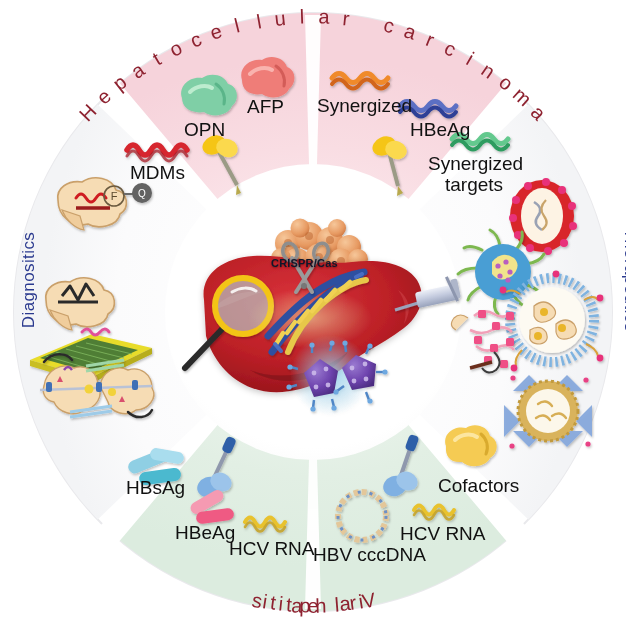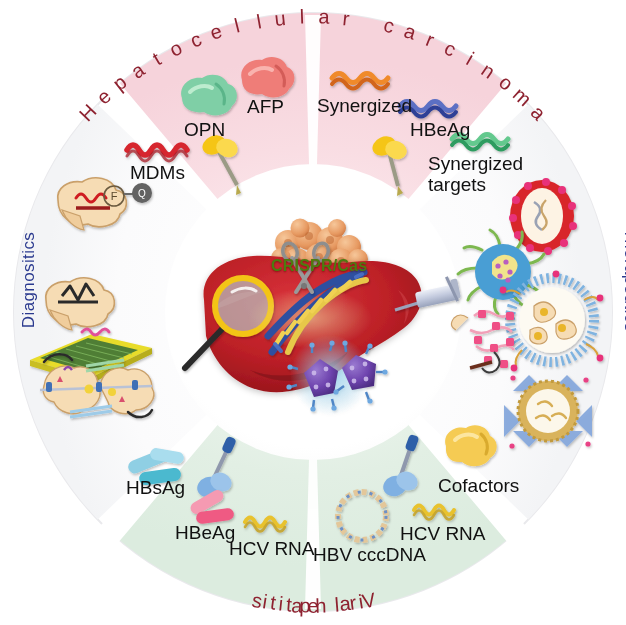--- a/index.html
+++ b/index.html
@@ -1,23 +1,23 @@
 <!DOCTYPE html>
 <html><head>
 <meta charset="utf-8">
 <style>
   html,body{margin:0;padding:0;background:#ffffff;}
   body{width:626px;height:625px;overflow:hidden;font-family:"Liberation Sans",sans-serif;}
   #figure{position:relative;width:626px;height:625px;background:#fff;}
   .side-label{position:absolute;color:#2b3a8f;font-family:"Liberation Sans",sans-serif;white-space:nowrap;font-size:17px;letter-spacing:.4px;}
 
   .item-label{position:absolute;color:#111;font-size:19px;line-height:1.08;white-space:nowrap;font-family:"Liberation Sans",sans-serif;}
-  .item-label.two{white-space:normal;width:92px;}
-
-  .center-title{position:absolute;color:#4d7c0f;font-size:16px;font-weight:bold;letter-spacing:.2px;text-shadow:0 1px 2px rgba(90,0,0,.55);white-space:nowrap;}
+  .item-label.two{white-space:normal;text-align:center;width:92px;}
+
+  .center-title{position:absolute;color:#0f172a;font-size:11px;font-weight:bold;letter-spacing:.2px;text-shadow:0 1px 2px rgba(90,0,0,.55);white-space:nowrap;}
 </style>
 </head>
 <body>
 
 <div id="figure">
 
   <svg width="626" height="625" viewBox="0 0 626 625" style="position:absolute;left:0;top:0;">
     <defs>
       <radialGradient id="gTop" cx="50%" cy="90%" r="75%">
         <stop offset="0%" stop-color="#fdf1f4"></stop>

